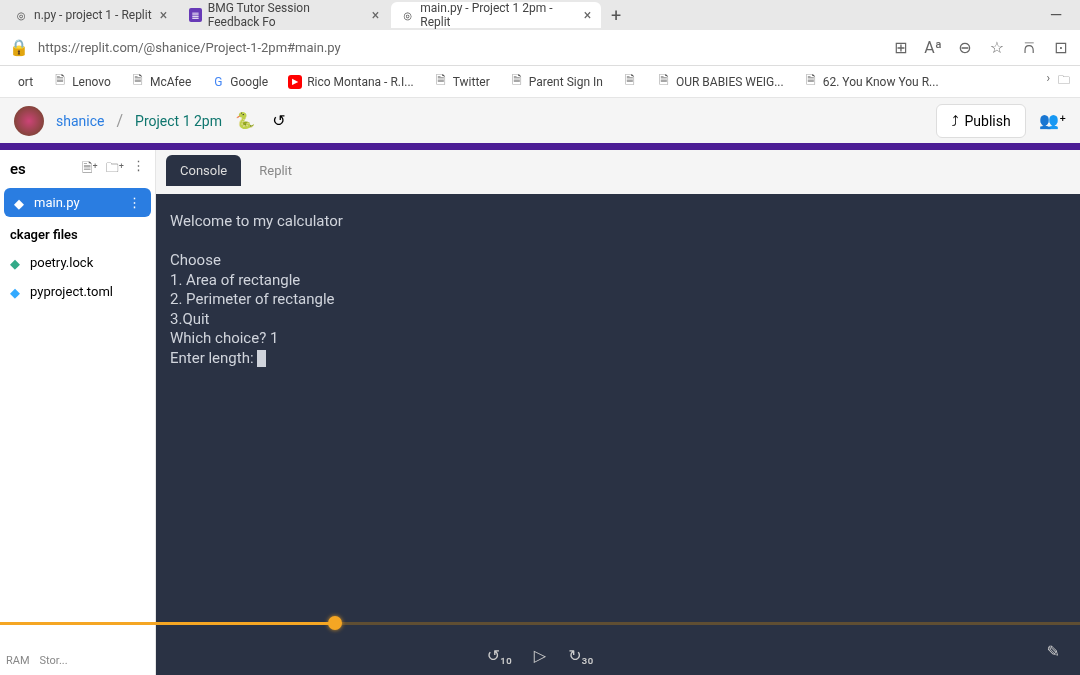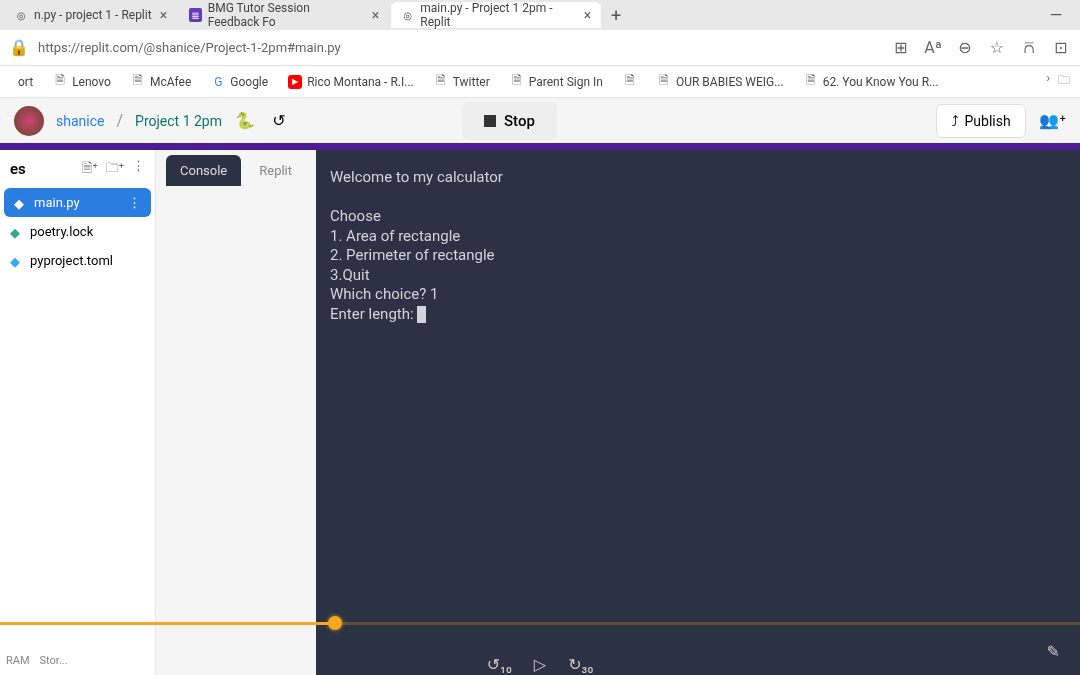--- a/index.html
+++ b/index.html
@@ -33,30 +33,30 @@
 .sidebar { width:156px; background:#fff; border-right:1px solid #e5e5e5; display:flex; flex-direction:column; }
 .sb-head { display:flex; align-items:center; justify-content:space-between; padding:8px 10px; }
 .sb-title { font-size:15px; font-weight:600; }
 .sb-icons { display:flex; gap:8px; color:#666; font-size:13px; }
 .file { display:flex; align-items:center; gap:6px; padding:7px 10px; font-size:13px; cursor:pointer; }
 .file.active { background:#2a7de1; color:#fff; border-radius:6px; margin:0 4px; }
 .file-ico { width:14px; height:14px; }
 .file-dots { margin-left:auto; }
 .sb-sub { font-size:13px; font-weight:600; padding:10px 10px 6px; }
 .sb-foot { margin-top:auto; padding:8px 6px; font-size:11px; color:#888; display:flex; gap:10px; }
-.editor { flex:1; display:flex; background:#f5f5f5; }
+.editor { flex:1; display:flex; flex-direction:column; background:#f5f5f5;gap:8px; }
 .etabs { display:flex; height:36px; align-items:flex-end; padding:0 10px; gap:4px; }
 .etab { padding:8px 14px; font-size:13px; color:#888; cursor:pointer; border-radius:6px 6px 0 0; }
 .etab.active { background:#2a3244; color:#ddd; }
 .console { flex:1; background:#2a3244; color:#d0d4dc; font-family:Consolas,Monaco,monospace; font-size:15px; padding:18px 14px; line-height:1.3; white-space:pre; position:relative; }
 .cursor { display:inline-block; width:9px; height:17px; background:#d0d4dc; vertical-align:text-bottom; }
 .progress { position:absolute; left:0; bottom:50px; width:100%; height:3px; background:rgba(255,165,0,.25); pointer-events:none; }
 .progress-fill { height:100%; width:31%; background:#f5a623; position:relative; }
 .progress-dot { position:absolute; right:-7px; top:-6px; width:14px; height:14px; background:#f5a623; border-radius:50%; box-shadow:0 0 4px rgba(245,166,35,.8); }
-.vidctrl { position:absolute; bottom:1px; left:50%; transform:translateX(-50%); display:flex; gap:22px; color:#ccc; font-size:16px; }
+.vidctrl { position:absolute; bottom:10px; left:50%; transform:translateX(-50%); display:flex; gap:22px; color:#ccc; font-size:16px; }
 .vidctrl span { cursor:pointer; }
 .editicon { position:absolute; bottom:14px; right:20px; color:#ccc; cursor:pointer; }
 </style>
 </head>
 <body>
 
 <div class="browser-tabs">
   <div class="tab">
     <span class="tab-ico">◎</span>
     <span>n.py - project 1 - Replit</span>
@@ -134,24 +134,20 @@
   </div>
 </div>
 
 <div class="topbar">
   <div class="avatar"></div>
   <span class="user">shanice</span>
   <span class="sep">/</span>
   <span class="proj">Project 1 2pm</span>
   <span class="pill-ico">🐍</span>
   <span class="pill-ico">↺</span>
-  <button class="stop-btn">
-    <span class="stop-sq"></span>
-    <span>Stop</span>
-  </button>
   <div class="top-right">
     <button class="publish">
       <span>⤴</span>
       <span>Publish</span>
     </button>
     <span>👥⁺</span>
   </div>
 </div>
 
 <div class="main">
@@ -162,20 +158,21 @@
         <span>🗎⁺</span>
         <span>🗀⁺</span>
         <span>⋮</span>
       </div>
     </div>
     <div class="file active">
       <span class="file-ico">◆</span>
       <span>main.py</span>
       <span class="file-dots">⋮</span>
     </div>
+    <div class="sb-sub">ckager files</div>
     <div class="file">
       <span class="file-ico" style="color:#3a8">◆</span>
       <span>poetry.lock</span>
     </div>
     <div class="file">
       <span class="file-ico" style="color:#3af">◆</span>
       <span>pyproject.toml</span>
     </div>
     <div class="sb-foot">
       <span>RAM</span>

